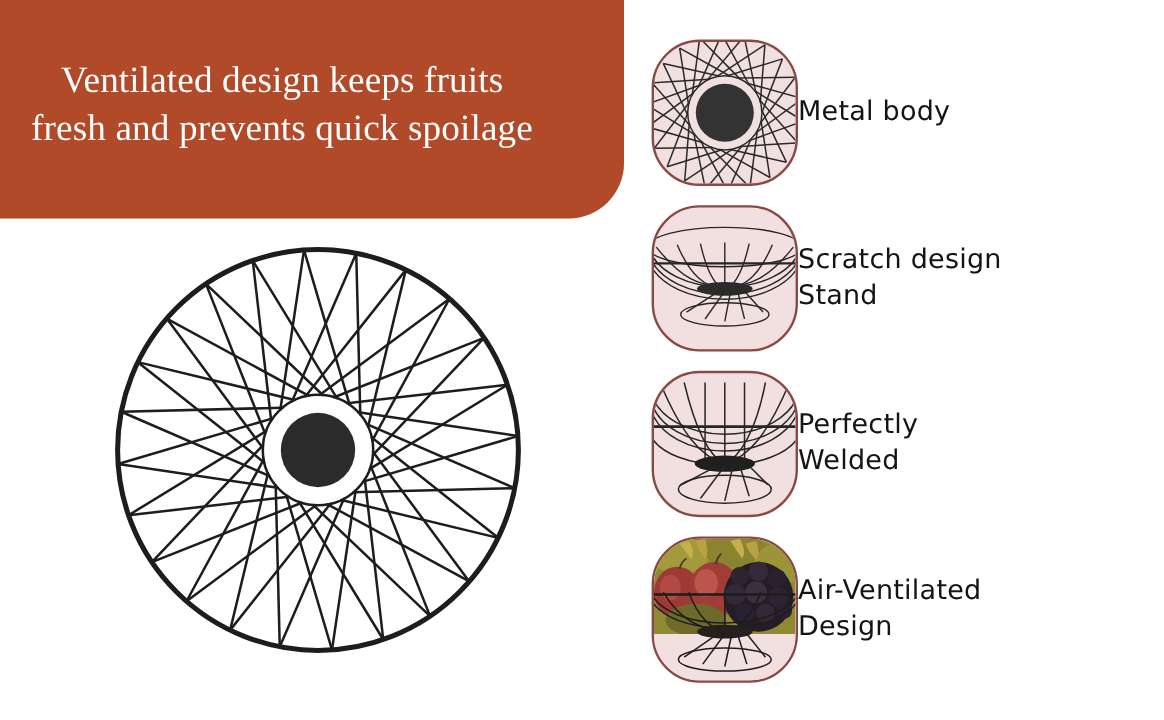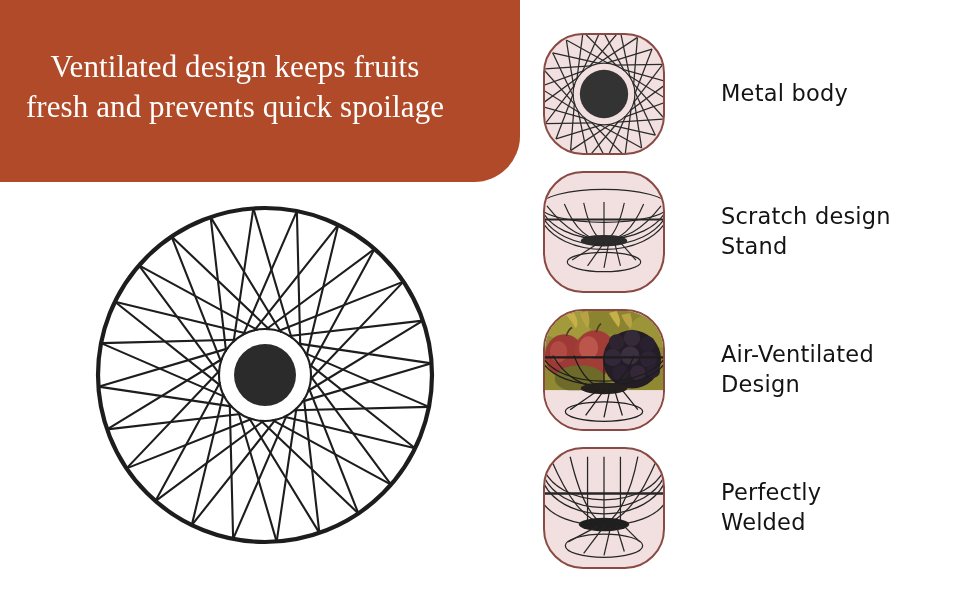--- a/index.html
+++ b/index.html
@@ -82,21 +82,20 @@
     border: 2px solid #8a4a43;
     border-radius: 40px;
     background: #f1e0df;
     overflow: hidden;
     position: relative;
     box-sizing: border-box;
   }
   .feature-thumb svg { display: block; width: 100%; height: 100%; }
   .feature-label {
     flex: 1 1 auto;
-    margin-left: 56px;
     color: #141414;
     font-size: 22.5px;
     line-height: 1.33;
     font-family: "DejaVu Sans", "Liberation Sans", sans-serif;
     letter-spacing: 0.2px;
     text-align: left;
     white-space: pre-line;
   }
 </style>
 </head>
@@ -250,20 +249,50 @@
           </g>
         </svg>
       </div>
       <div class="feature-label">Scratch design
 Stand</div>
     </div>
 
     <div class="feature-row">
       <div class="feature-thumb">
         <svg viewBox="0 0 122 122" xmlns="http://www.w3.org/2000/svg" aria-hidden="true">
+          <g stroke="#262626" fill="none" stroke-width="1.3">
+            <path d="M-4 12 C 6 66, 116 66, 126 12"></path>
+            <path d="M-4 20 C 8 74, 114 74, 126 20"></path>
+            <path d="M-4 28 C 10 80, 112 80, 126 28"></path>
+            <line x1="-4" y1="46" x2="126" y2="46" stroke-width="2.4"></line>
+            <path d="M-4 52 C 12 88, 110 88, 126 52"></path>
+            <path d="M6 10 C 24 52, 40 72, 61 78"></path>
+            <path d="M26 8 C 36 50, 48 72, 61 78"></path>
+            <path d="M44 8 L 44 76"></path>
+            <path d="M61 8 L 61 78"></path>
+            <path d="M78 8 L 78 76"></path>
+            <path d="M96 8 C 88 50, 74 72, 61 78"></path>
+            <path d="M116 10 C 98 52, 82 72, 61 78"></path>
+            <ellipse cx="61" cy="78" rx="26" ry="7" fill="#1f1f1f" stroke="none"></ellipse>
+            <ellipse cx="61" cy="100" rx="40" ry="12"></ellipse>
+            <path d="M24 96 L 54 80"></path>
+            <path d="M40 108 L 61 80"></path>
+            <path d="M61 110 L 68 80"></path>
+            <path d="M82 106 L 74 80"></path>
+            <path d="M98 96 L 82 80"></path>
+          </g>
+        </svg>
+      </div>
+      <div class="feature-label">Perfectly
+Welded</div>
+    </div>
+
+    <div class="feature-row">
+      <div class="feature-thumb">
+        <svg viewBox="0 0 122 122" xmlns="http://www.w3.org/2000/svg" aria-hidden="true">
           <defs>
             <clipPath id="fruitClip">
                 <rect x="0" y="0" width="122" height="82"></rect>
               </clipPath>
           </defs>
           <rect x="0" y="0" width="122" height="122" fill="#f1e0df"></rect>
           <g clip-path="url(#fruitClip)">
             <rect x="0" y="0" width="122" height="82" fill="#8f8a32"></rect>
             <ellipse cx="22" cy="14" rx="26" ry="16" fill="#a39a3c"></ellipse>
             <ellipse cx="70" cy="10" rx="28" ry="14" fill="#8a8330"></ellipse>
@@ -305,44 +334,14 @@
             <path d="M61 110 L 67 82"></path>
             <path d="M80 108 L 72 82"></path>
             <path d="M96 102 L 80 82"></path>
           </g>
         </svg>
       </div>
       <div class="feature-label">Air-Ventilated
 Design</div>
     </div>
 
-    <div class="feature-row">
-      <div class="feature-thumb">
-        <svg viewBox="0 0 122 122" xmlns="http://www.w3.org/2000/svg" aria-hidden="true">
-          <g stroke="#262626" fill="none" stroke-width="1.3">
-            <path d="M-4 12 C 6 66, 116 66, 126 12"></path>
-            <path d="M-4 20 C 8 74, 114 74, 126 20"></path>
-            <path d="M-4 28 C 10 80, 112 80, 126 28"></path>
-            <line x1="-4" y1="46" x2="126" y2="46" stroke-width="2.4"></line>
-            <path d="M-4 52 C 12 88, 110 88, 126 52"></path>
-            <path d="M6 10 C 24 52, 40 72, 61 78"></path>
-            <path d="M26 8 C 36 50, 48 72, 61 78"></path>
-            <path d="M44 8 L 44 76"></path>
-            <path d="M61 8 L 61 78"></path>
-            <path d="M78 8 L 78 76"></path>
-            <path d="M96 8 C 88 50, 74 72, 61 78"></path>
-            <path d="M116 10 C 98 52, 82 72, 61 78"></path>
-            <ellipse cx="61" cy="78" rx="26" ry="7" fill="#1f1f1f" stroke="none"></ellipse>
-            <ellipse cx="61" cy="100" rx="40" ry="12"></ellipse>
-            <path d="M24 96 L 54 80"></path>
-            <path d="M40 108 L 61 80"></path>
-            <path d="M61 110 L 68 80"></path>
-            <path d="M82 106 L 74 80"></path>
-            <path d="M98 96 L 82 80"></path>
-          </g>
-        </svg>
-      </div>
-      <div class="feature-label">Perfectly
-Welded</div>
-    </div>
-
   </div>
 </div>
 
 </body></html>

